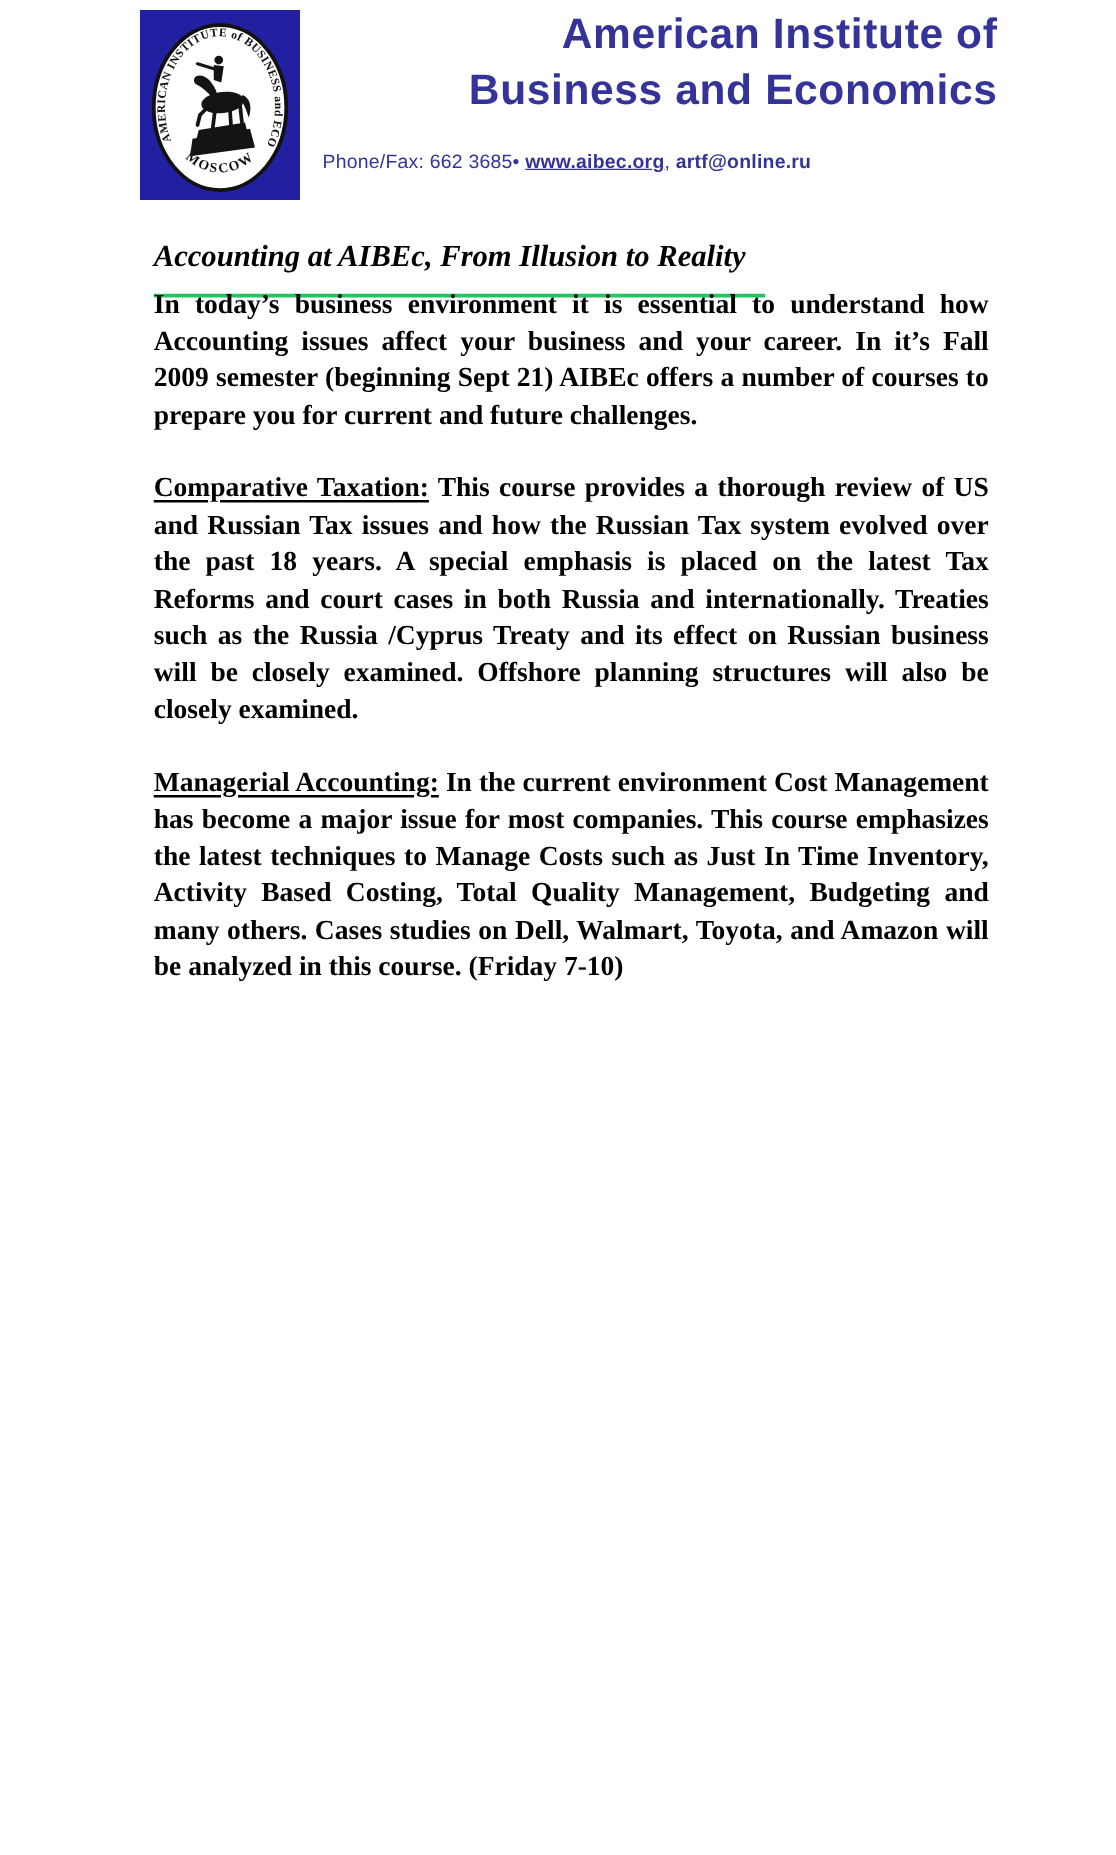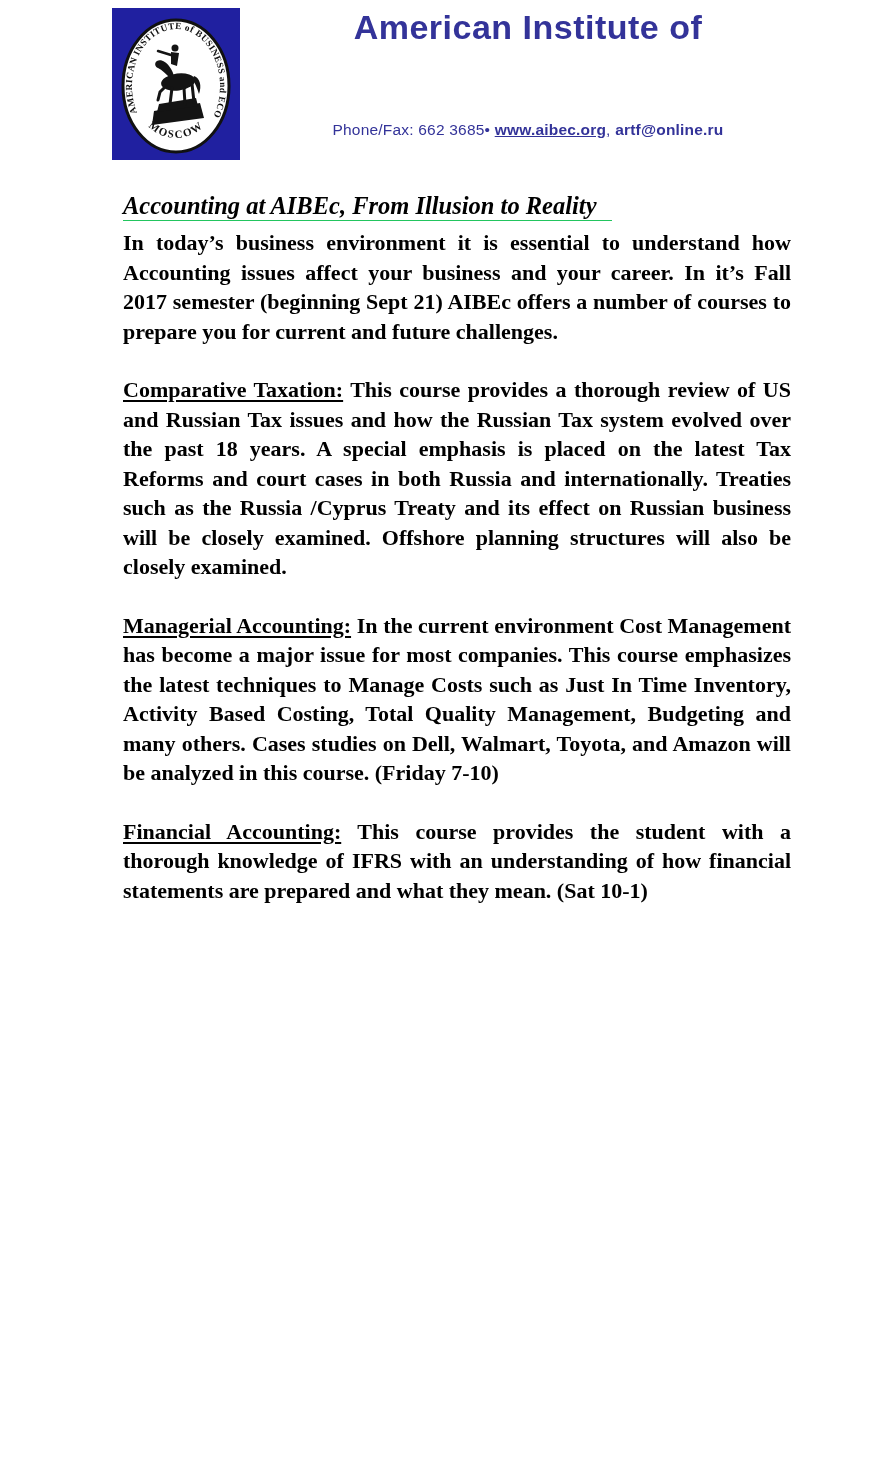--- a/index.html
+++ b/index.html
@@ -15,35 +15,35 @@
   .logo-wrap {
     position: absolute;
     left: 112px; top: 8px;
     width: 128px; height: 152px;
   }
   .logo-wrap svg { display: block; width: 128px; height: 152px; }
   .title-block {
     position: absolute;
     left: 258px; top: 5px;
     width: 540px;
-    text-align: center;
+    text-align: right;
   }
   .org-title {
     font-family: "Liberation Sans", sans-serif;
     font-weight: bold;
     font-size: 34px;
     line-height: 45px;
     letter-spacing: 0.5px;
     color: #333399;
   }
   .contact-line {
     position: absolute;
     left: 258px; top: 121px;
     width: 540px;
-    text-align: center;
+    text-align: left;
     font-family: "Liberation Sans", sans-serif;
     font-size: 15.5px;
     color: #333399;
     letter-spacing: 0.2px;
   }
   .website-link {
     color: #333399;
     font-weight: bold;
     text-decoration: underline;
     cursor: pointer;
@@ -62,23 +62,23 @@
   }
   .doc-heading {
     margin: 0 0 7px 0;
     font-size: 24.5px;
     line-height: 31px;
     font-style: italic;
     font-weight: bold;
     text-align: left;
   }
   .heading-underline {
-    border-bottom: 1px solid #22c55e;
+    border-bottom: 3px solid #22c55e;
     padding-right: 15px;
-    padding-bottom: 1px;
+    padding-bottom: 16px;
   }
   .para { margin: 29px 0 0 0; }
   .para.first { margin-top: 2px; }
   .course-lead {
     text-decoration: underline;
     text-decoration-thickness: 2px;
     text-underline-offset: 3px;
   }
 </style>
 </head>
@@ -111,38 +111,38 @@
           <path d="M54,78 L48,84 L46,92 M60,80 L58,96 M72,80 L73,96 M80,76 L82,94" fill="none" stroke="#141414" stroke-width="3" stroke-linecap="round"></path>
           <circle cx="63" cy="40" r="3.5"></circle>
           <path d="M59,44 L67,45 L65,58 L59,56 Z"></path>
           <path d="M59,47 L46,43" fill="none" stroke="#141414" stroke-width="2.5" stroke-linecap="round"></path>
         </g>
       </svg>
     </div>
 
     <div class="title-block">
       <div class="org-title">American Institute of</div>
+      <div class="org-title">Business and Economics</div>
     </div>
 
     <div class="contact-line">
       <span>Phone/Fax: 662 3685•</span>
       <a class="website-link">www.aibec.org</a><span>, </span>
       <span class="email-text">artf@online.ru</span>
     </div>
 
   </header>
 
   <main class="content">
 
     <h1 class="doc-heading"><span class="heading-underline">Accounting at AIBEc, From Illusion to Reality</span></h1>
 
-    <p class="para first">In today’s business environment it is essential to understand how Accounting issues affect your business and your career. In it’s Fall 2017 semester (beginning Sept 21) AIBEc offers a number of courses to prepare you for current and future challenges.</p>
+    <p class="para first">In today’s business environment it is essential to understand how Accounting issues affect your business and your career. In it’s Fall 2009 semester (beginning Sept 21) AIBEc offers a number of courses to prepare you for current and future challenges.</p>
 
     <p class="para"><span class="course-lead">Comparative Taxation:</span> <span>This course provides a thorough review of US and Russian Tax issues and how the Russian Tax system evolved over the past 18 years. A special emphasis is placed on the latest Tax Reforms and court cases in both Russia and internationally. Treaties such as the Russia /Cyprus Treaty and its effect on Russian business will be closely examined. Offshore planning structures will also be closely examined.</span></p>
 
 
     <p class="para"><span class="course-lead">Managerial Accounting:</span> <span>In the current environment Cost Management has become a major issue for most companies. This course emphasizes the latest techniques to Manage Costs such as Just In Time Inventory, Activity Based Costing, Total Quality Management, Budgeting and many others. Cases studies on Dell, Walmart, Toyota, and Amazon will be analyzed in this course. (Friday 7-10)</span></p>
 
-    <p class="para"><span class="course-lead">Financial Accounting:</span> <span>This course provides the student with a thorough knowledge of IFRS with an understanding of how financial statements are prepared and what they mean. (Sat 10-1)</span></p>
 
   </main>
 
 </div>
 
 </body></html>

